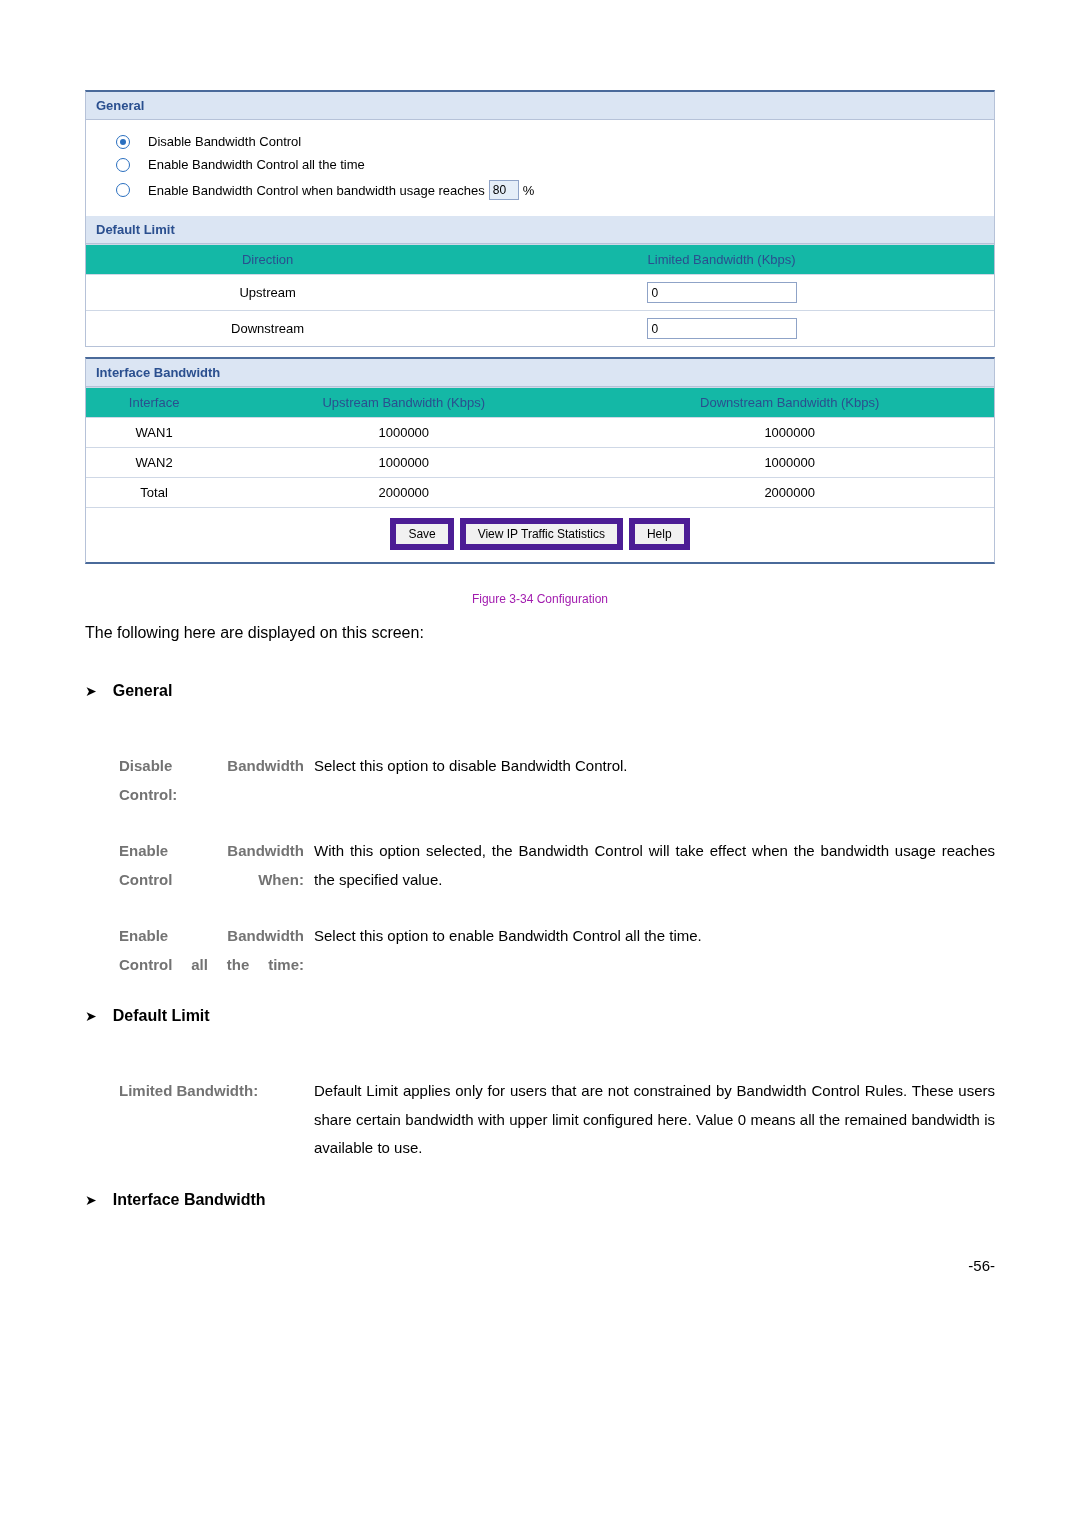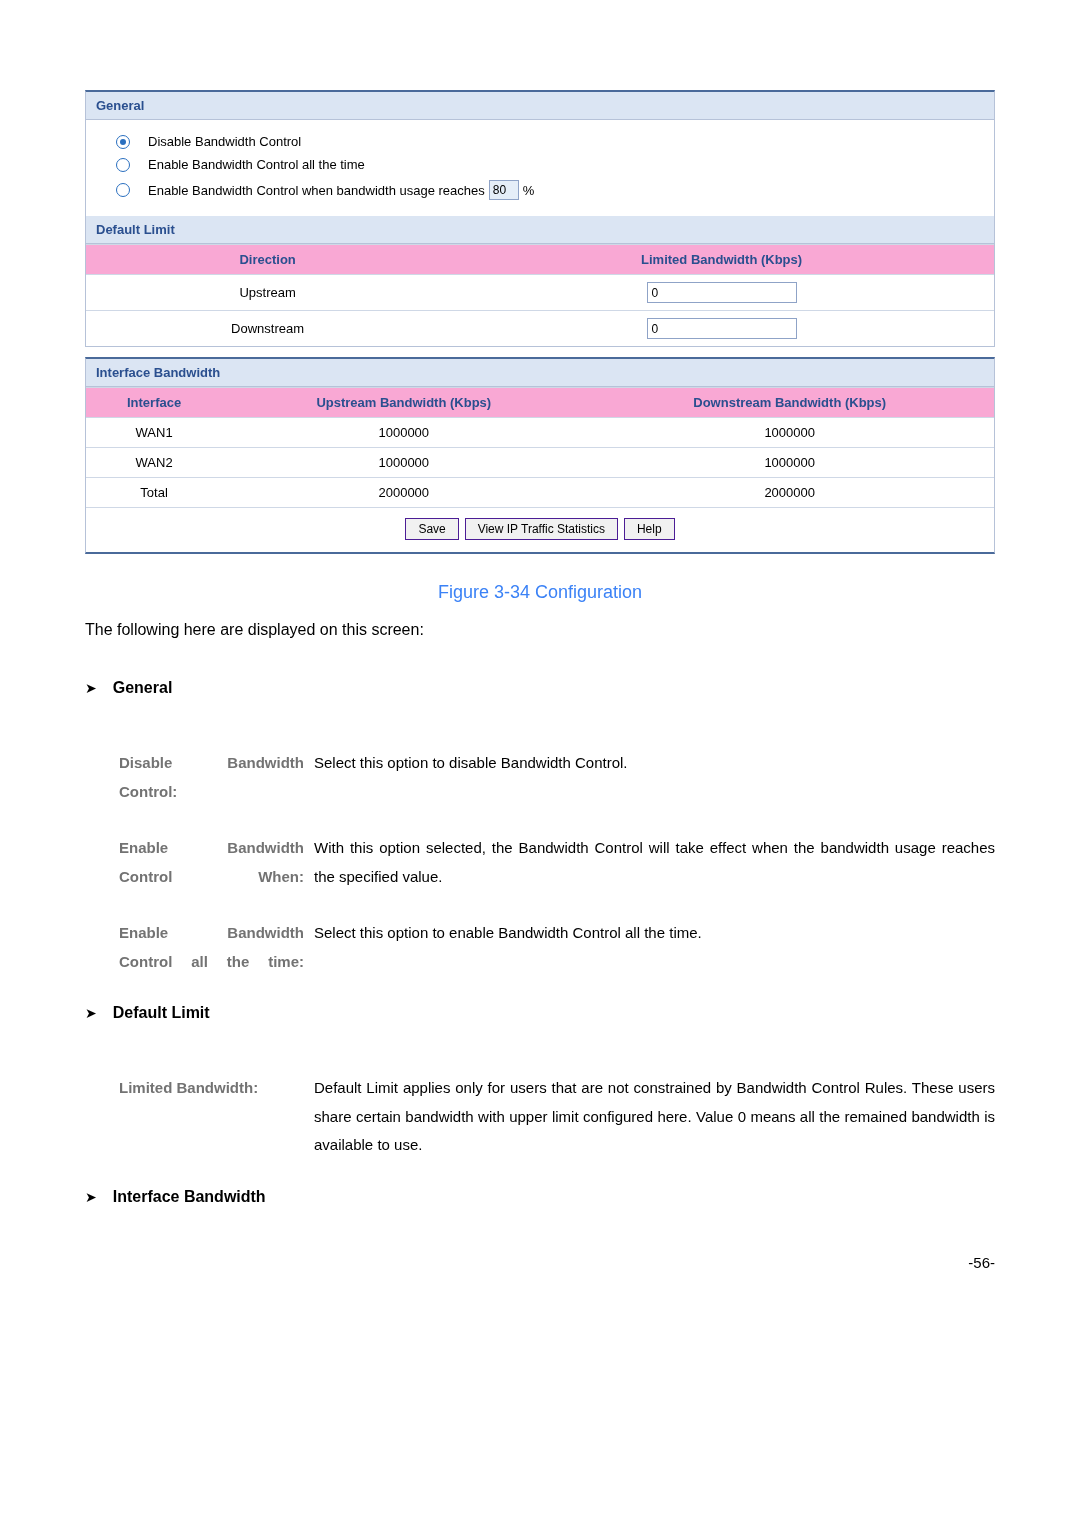--- a/index.html
+++ b/index.html
@@ -62,48 +62,48 @@
     font-size: 13px;
   }
   .limit-table td, .limit-table th,
   .iface-table td, .iface-table th {
     border-top: 1px solid #cfd8e6;
     padding: 7px 8px;
     text-align: center;
   }
   .limit-table th, .iface-table th {
     color: #2a4f8f;
-    font-weight: bold;
-    background: #f9a8d4;
+    font-weight: normal;
+    background: #14b8a6;
   }
   .num-input {
     width: 150px; height: 21px;
     border: 1px solid #8fa3c7;
     padding: 1px 4px;
     font-size: 12px;
     text-align: left;
   }
   .btn-row {
     text-align: center;
     padding: 10px 0 12px 0;
     border-top: 1px solid #cfd8e6;
   }
   .btn {
     display: inline-block;
-    border: 1px solid #4c1d95;
+    border: 6px solid #4c1d95;
     background: #f1f1f1;
     font-size: 12px;
     padding: 3px 12px;
     margin: 0 1px;
     cursor: pointer;
   }
   .caption {
     text-align: center;
-    color: #3b82f6;
-    font-size: 18px;
+    color: #a21caf;
+    font-size: 12px;
     margin: 28px 0 18px 0;
   }
   .intro {
     font-size: 16px;
     color: #000;
     margin-bottom: 40px;
   }
   .bullet-row {
     display: flex;
     align-items: baseline;

